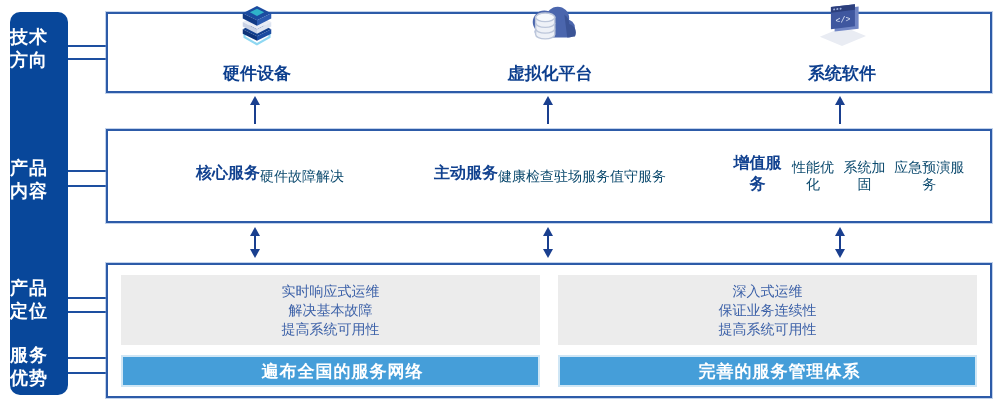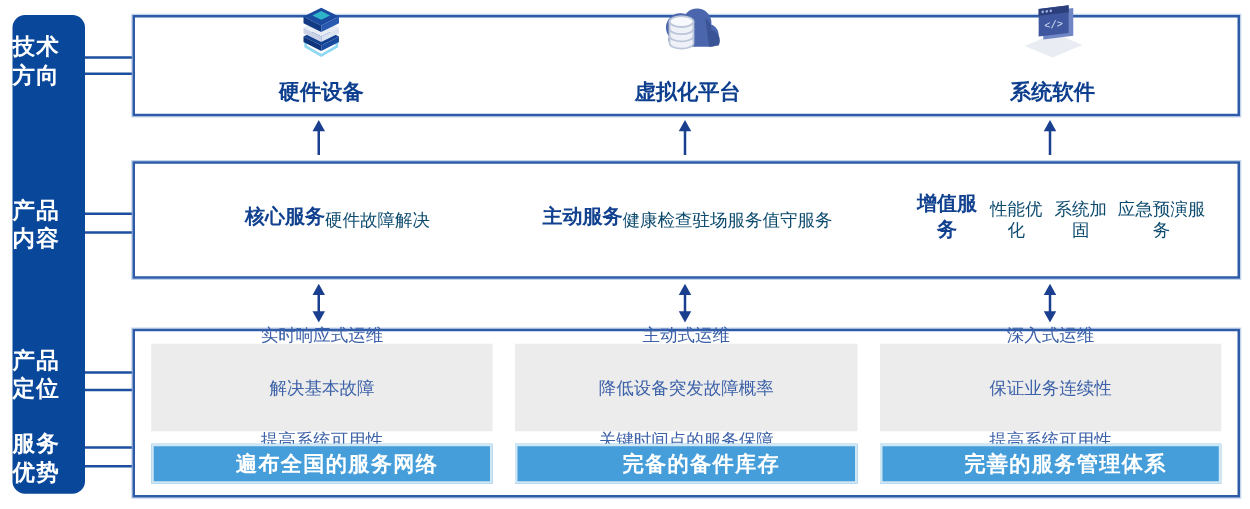--- a/index.html
+++ b/index.html
@@ -41,21 +41,21 @@
   .serv-title { font-size:16px; font-weight:bold; color:#11418f; margin-bottom:5px; }
   .serv-item  { font-size:14px; color:#0c4a6e; line-height:17px; }
 
   
   .arrow { position:absolute; width:12px; }
 
   
   .pos-col { flex:1; display:flex; flex-direction:column; justify-content:space-between; }
   .pos-panel { height:70px; background:#ececec; display:flex; flex-direction:column;
                align-items:center; justify-content:center; text-align:center;
-               font-size:14px; color:#3c61a8; line-height:19px;gap:23px; }
+               font-size:14px; color:#3c61a8; line-height:19px; }
   .pos-badge { height:32px; background:#459ed9; border:2px solid #cfe6f5;
                display:flex; align-items:center; justify-content:center;
                color:#ffffff; font-weight:bold; font-size:17px; letter-spacing:1px;padding-left:24px; }
 </style>
 </head>
 <body>
 
 <div class="stage">
 
   <div class="sidebar"></div>
@@ -194,28 +194,20 @@
     <div class="pos-col">
       <div class="pos-panel">
         <div>实时响应式运维</div>
         <div>解决基本故障</div>
         <div>提高系统可用性</div>
       </div>
       <div class="pos-badge">遍布全国的服务网络</div>
     </div>
     <div class="pos-col">
       <div class="pos-panel">
-        <div>主动式运维</div>
-        <div>降低设备突发故障概率</div>
-        <div>关键时间点的服务保障</div>
-      </div>
-      <div class="pos-badge">完备的备件库存</div>
-    </div>
-    <div class="pos-col">
-      <div class="pos-panel">
         <div>深入式运维</div>
         <div>保证业务连续性</div>
         <div>提高系统可用性</div>
       </div>
       <div class="pos-badge">完善的服务管理体系</div>
     </div>
   </div>
 
 </div>
 

